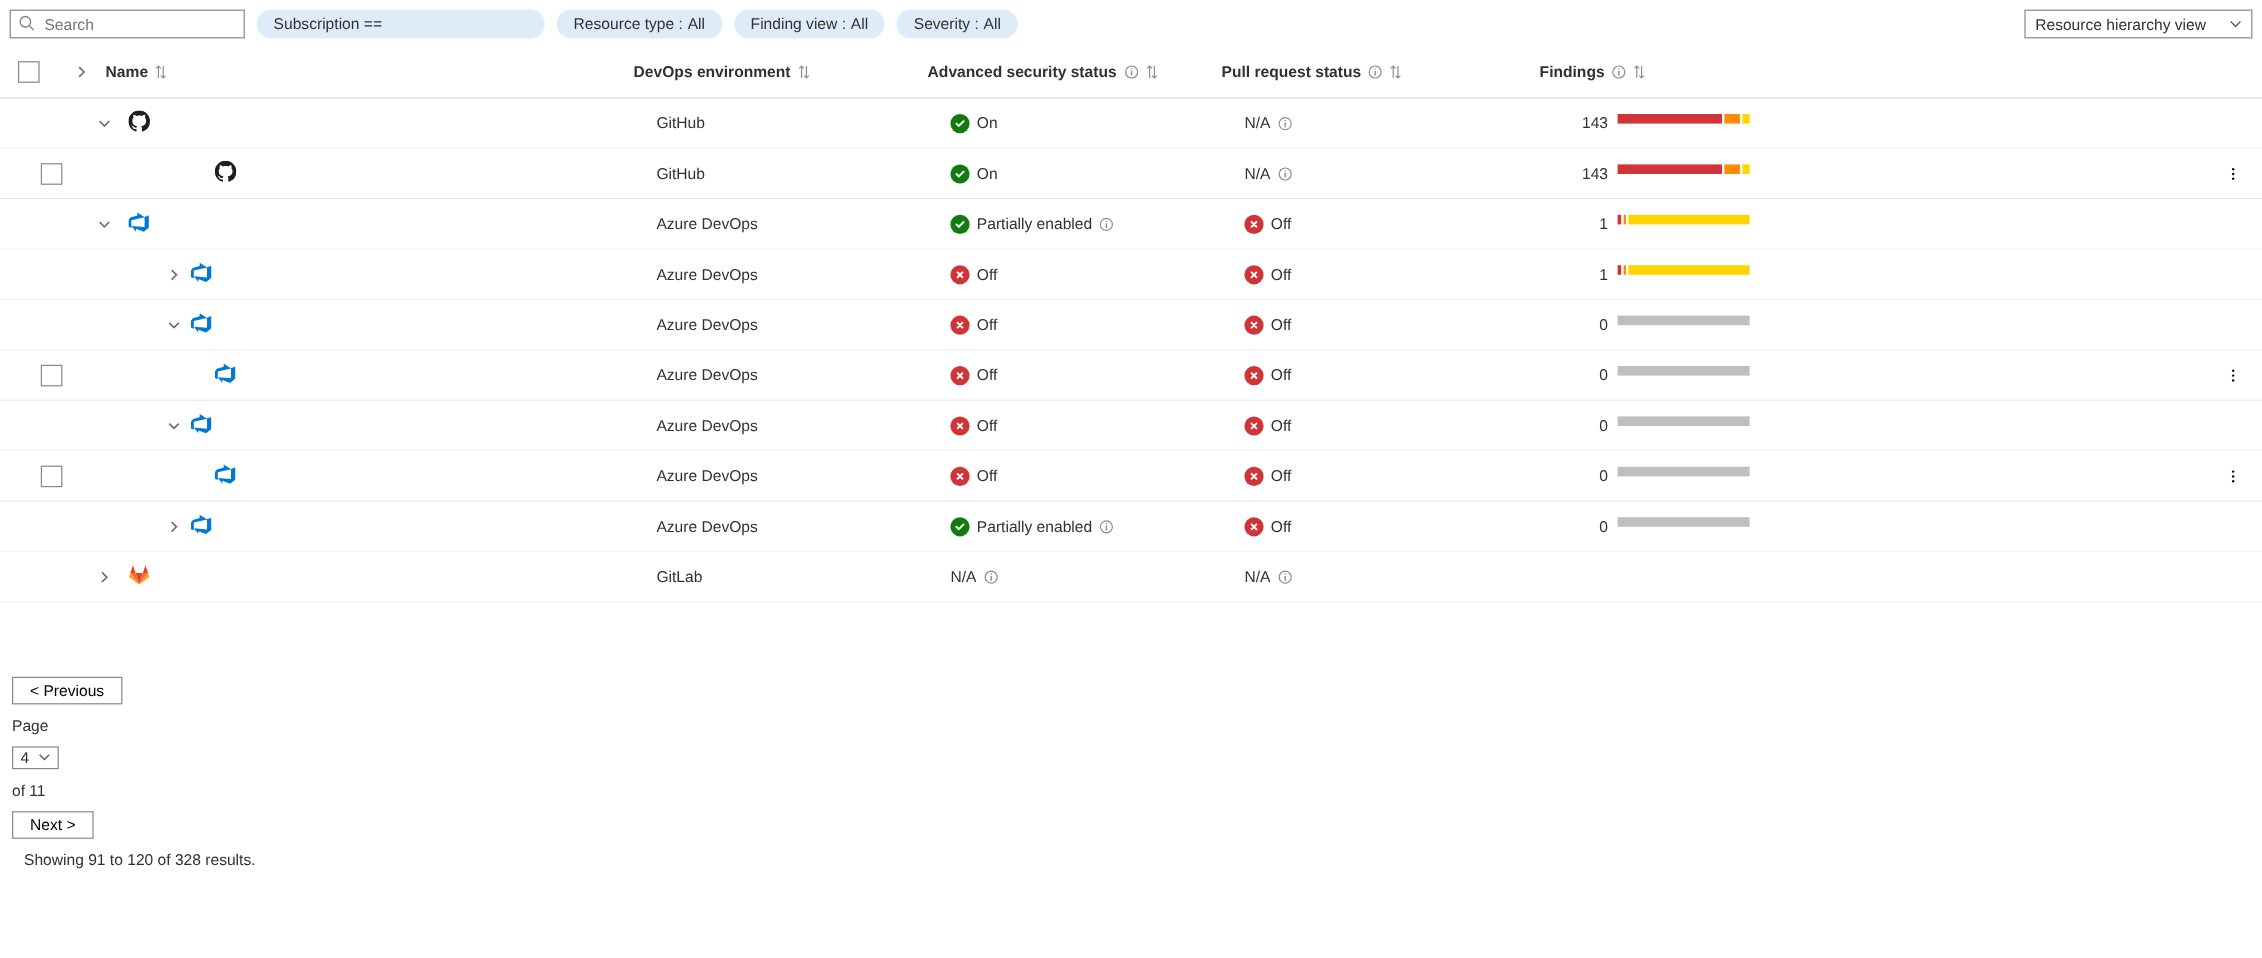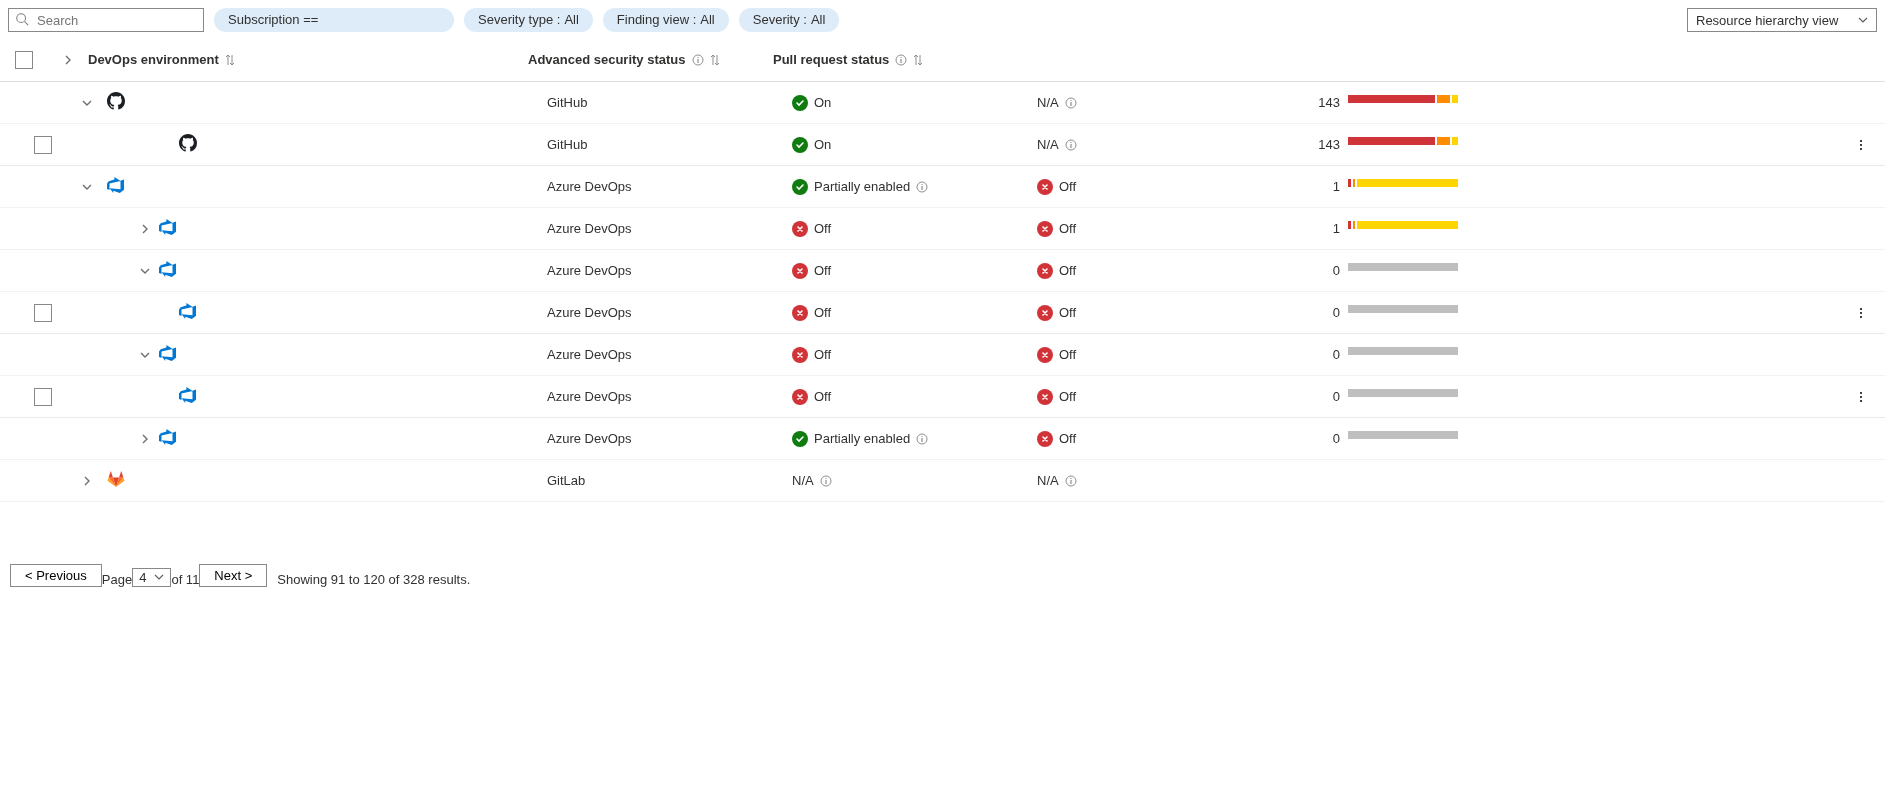--- a/index.html
+++ b/index.html
@@ -125,24 +125,26 @@
   .findings-bar span { display:block; height: 100%; }
   .seg-gray   { background: #bfbfbf; }
   .seg-red    { background: #d13438; }
   .seg-orange { background: #ff8c00; }
   .seg-yellow { background: #ffd500; }
 
   .overflow { color: #605e5c; cursor: pointer; }
 
   .footer {
     display: flex;
-    align-items: flex-end;
+    align-items: flex-start;
+    gap: 10px;
     padding: 12px 10px 20px 10px;
     margin-top: 50px;
     font-size: 13px;
+    flex-direction: column;
   }
   .btn {
     border: 1px solid #8a8886;
     background: #fff;
     padding: 3px 14px;
     font-size: 13px;
     cursor: pointer;
   }
   .page-select {
     border: 1px solid #8a8886;
@@ -173,21 +175,21 @@
         </svg>
     </span>
     <input type="text" placeholder="Search" style="">
   </div>
 
   <span class="pill long">
     <span>Subscription ==</span>
   </span>
 
   <span class="pill">
-    <span>Severity type :</span>
+    <span>Resource type :</span>
     <b>All</b>
   </span>
 
   <span class="pill">
     <span>Finding view :</span>
     <b>All</b>
   </span>
 
   <span class="pill">
     <span>Severity :</span>
@@ -212,20 +214,28 @@
       <span class="check"></span>
     </div>
     <div class="cell center">
       <span class="chev">
         <svg width="12" height="12" viewBox="0 0 12 12">
             <path d="M4 2 L8 6 L4 10" fill="none" stroke="#323130" stroke-width="1.4"></path>
           </svg>
       </span>
     </div>
     <div class="cell">
+      <span>Name</span>
+      <span class="sort-icon">
+        <svg width="10" height="12" viewBox="0 0 10 12">
+            <path d="M3 1 L3 11 M1 3 L3 1 L5 3 M7 1 L7 11 M5 9 L7 11 L9 9" fill="none" stroke="#605e5c" stroke-width="1"></path>
+          </svg>
+      </span>
+    </div>
+    <div class="cell">
       <span>DevOps environment</span>
       <span class="sort-icon">
         <svg width="10" height="12" viewBox="0 0 10 12">
             <path d="M3 1 L3 11 M1 3 L3 1 L5 3 M7 1 L7 11 M5 9 L7 11 L9 9" fill="none" stroke="#605e5c" stroke-width="1"></path>
           </svg>
       </span>
     </div>
     <div class="cell">
       <span>Advanced security status</span>
       <span class="info-icon">
@@ -236,20 +246,35 @@
           </svg>
       </span>
       <span class="sort-icon">
         <svg width="10" height="12" viewBox="0 0 10 12">
             <path d="M3 1 L3 11 M1 3 L3 1 L5 3 M7 1 L7 11 M5 9 L7 11 L9 9" fill="none" stroke="#605e5c" stroke-width="1"></path>
           </svg>
       </span>
     </div>
     <div class="cell">
       <span>Pull request status</span>
+      <span class="info-icon">
+        <svg width="12" height="12" viewBox="0 0 12 12">
+            <circle cx="6" cy="6" r="5" fill="none" stroke="#605e5c" stroke-width="1"></circle>
+            <line x1="6" y1="3" x2="6" y2="3.8" stroke="#605e5c" stroke-width="1.4"></line>
+            <line x1="6" y1="5" x2="6" y2="9" stroke="#605e5c" stroke-width="1.2"></line>
+          </svg>
+      </span>
+      <span class="sort-icon">
+        <svg width="10" height="12" viewBox="0 0 10 12">
+            <path d="M3 1 L3 11 M1 3 L3 1 L5 3 M7 1 L7 11 M5 9 L7 11 L9 9" fill="none" stroke="#605e5c" stroke-width="1"></path>
+          </svg>
+      </span>
+    </div>
+    <div class="cell" style="padding-left:20px;">
+      <span>Findings</span>
       <span class="info-icon">
         <svg width="12" height="12" viewBox="0 0 12 12">
             <circle cx="6" cy="6" r="5" fill="none" stroke="#605e5c" stroke-width="1"></circle>
             <line x1="6" y1="3" x2="6" y2="3.8" stroke="#605e5c" stroke-width="1.4"></line>
             <line x1="6" y1="5" x2="6" y2="9" stroke="#605e5c" stroke-width="1.2"></line>
           </svg>
       </span>
       <span class="sort-icon">
         <svg width="10" height="12" viewBox="0 0 10 12">
             <path d="M3 1 L3 11 M1 3 L3 1 L5 3 M7 1 L7 11 M5 9 L7 11 L9 9" fill="none" stroke="#605e5c" stroke-width="1"></path>

